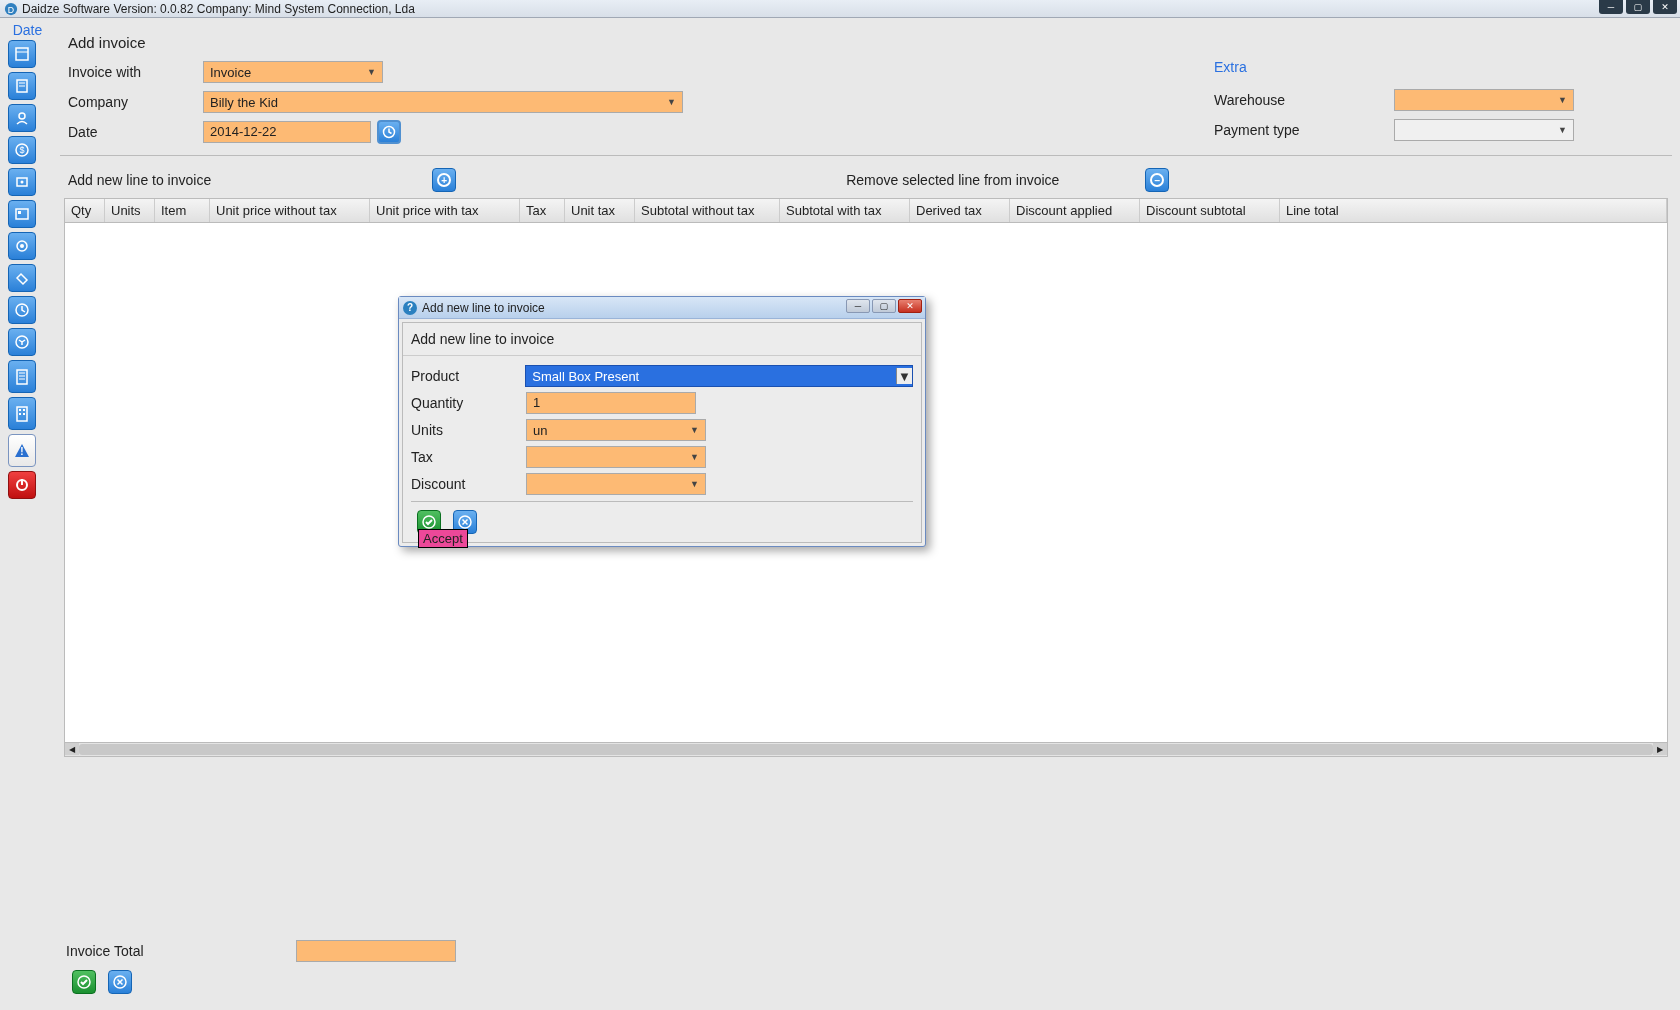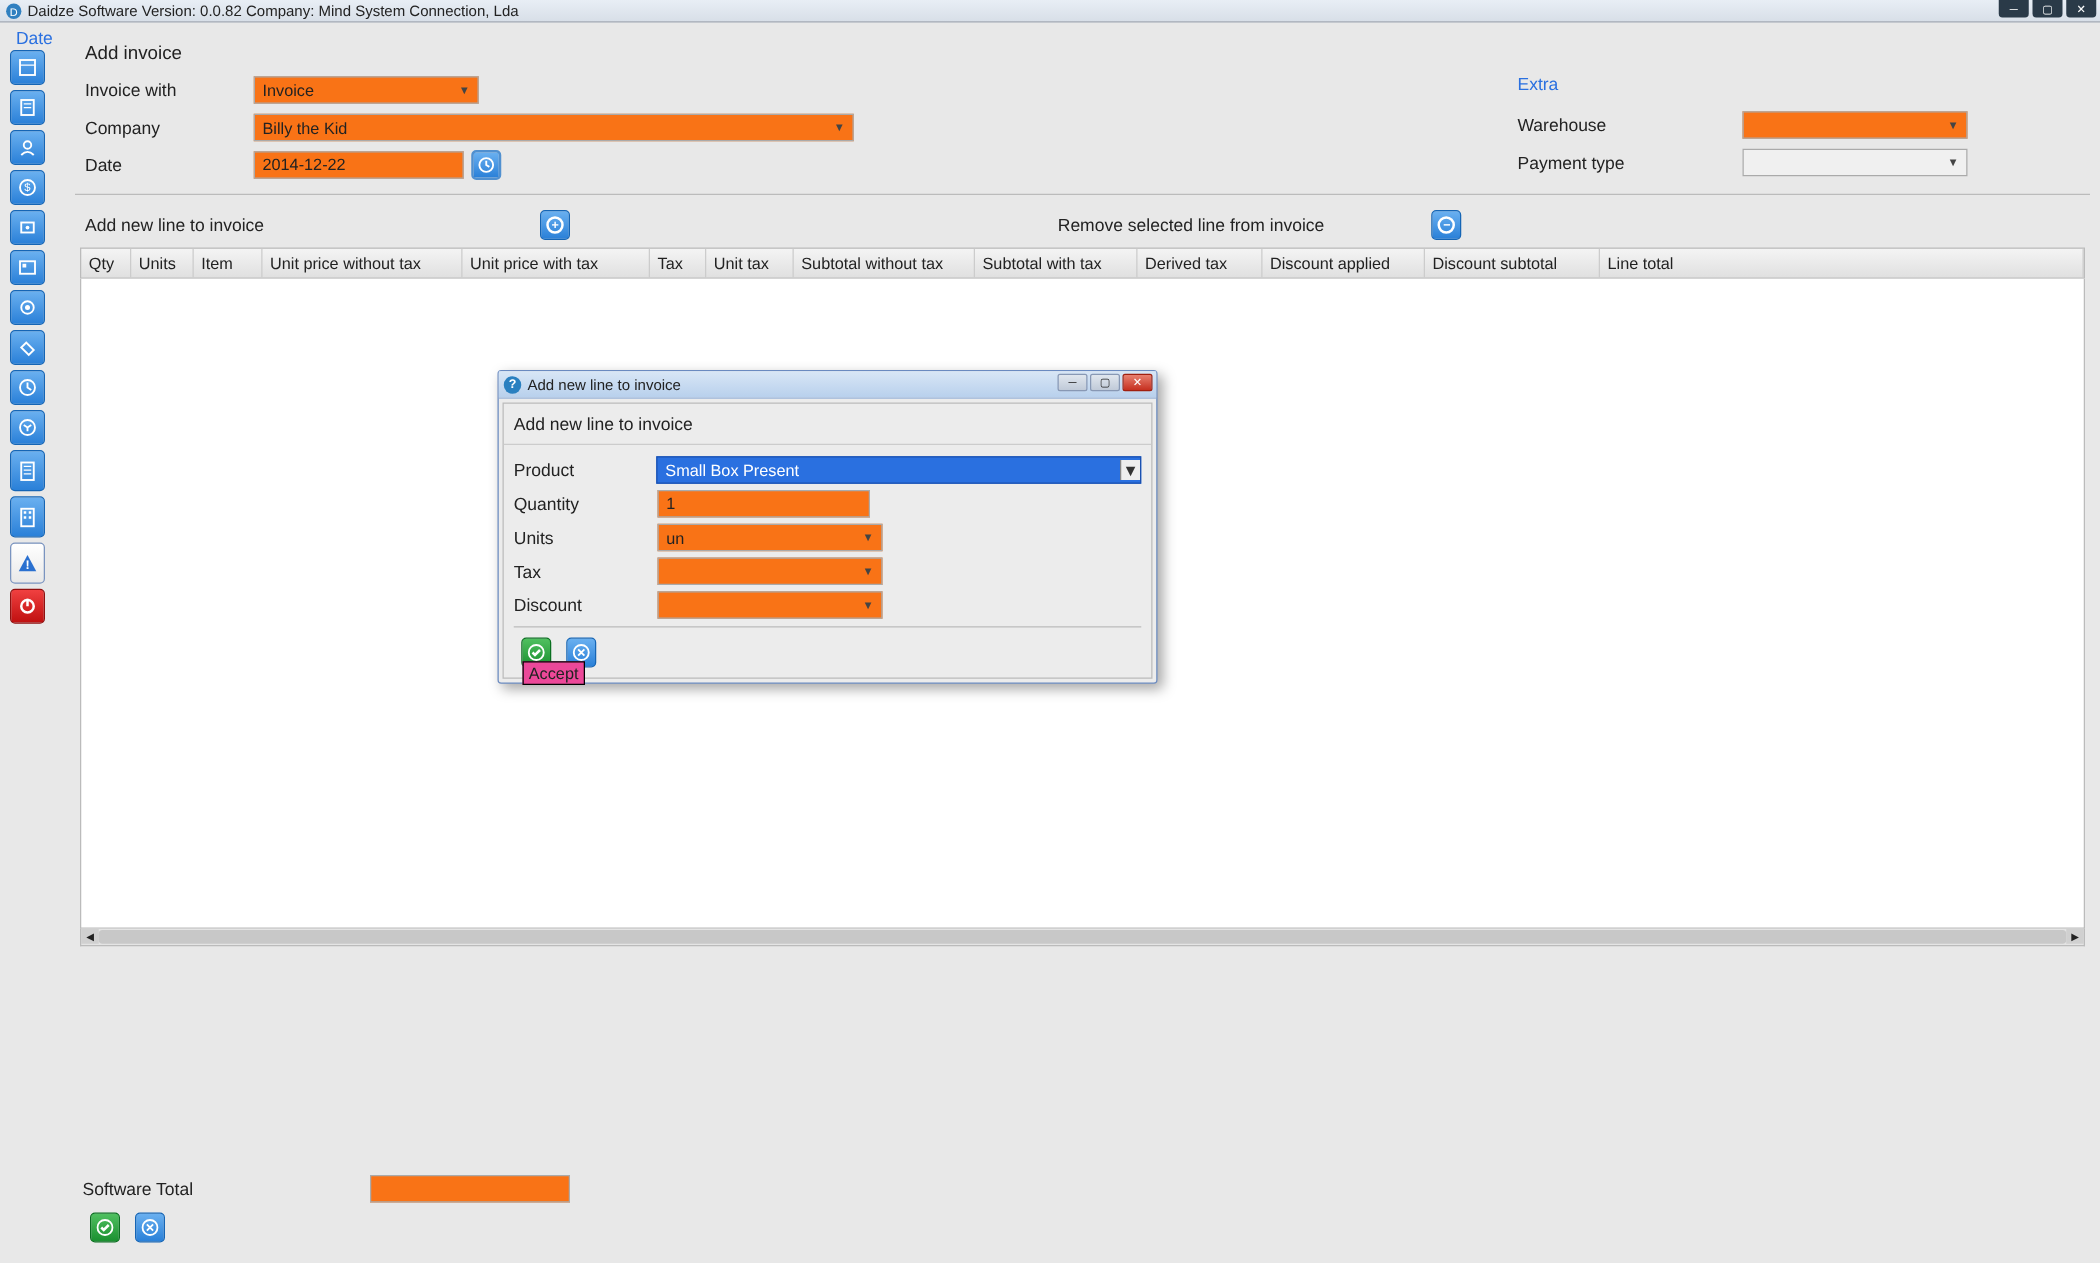--- a/index.html
+++ b/index.html
@@ -116,21 +116,21 @@
 .form-row {
   display: flex;
   align-items: center;
   margin-bottom: 4px;
   min-height: 26px;
 }
 .form-label { width: 135px; font-size: 14px; }
 .form-right .form-label { width: 180px; }
 .combo, .textfield {
   height: 22px;
-  background: #f97316;
+  background: #fdba74;
   border: 1px solid #aaa;
   padding: 2px 6px;
   font-size: 13px;
   position: relative;
 }
 .combo {
   display: flex;
   align-items: center;
   justify-content: space-between;
 }
@@ -542,21 +542,21 @@
     <div class="table-body"></div>
     <div class="hscroll">
       <div class="arrow left">◀</div>
       <div class="thumb"></div>
       <div class="arrow right">▶</div>
     </div>
   </div>
 
   <div class="footer">
     <div class="footer-row">
-      <div class="form-label">Software Total</div>
+      <div class="form-label">Invoice Total</div>
       <div class="textfield" style="width:160px">
         <span></span>
       </div>
     </div>
     <div class="footer-btns">
       <div class="icon-btn green">
         <svg width="14" height="14" viewBox="0 0 14 14">
             <circle cx="7" cy="7" r="6" fill="none" stroke="#fff" stroke-width="1.5"></circle>
             <path d="M4 7 L6 9 L10 5" stroke="#fff" stroke-width="2" fill="none"></path>
           </svg>

